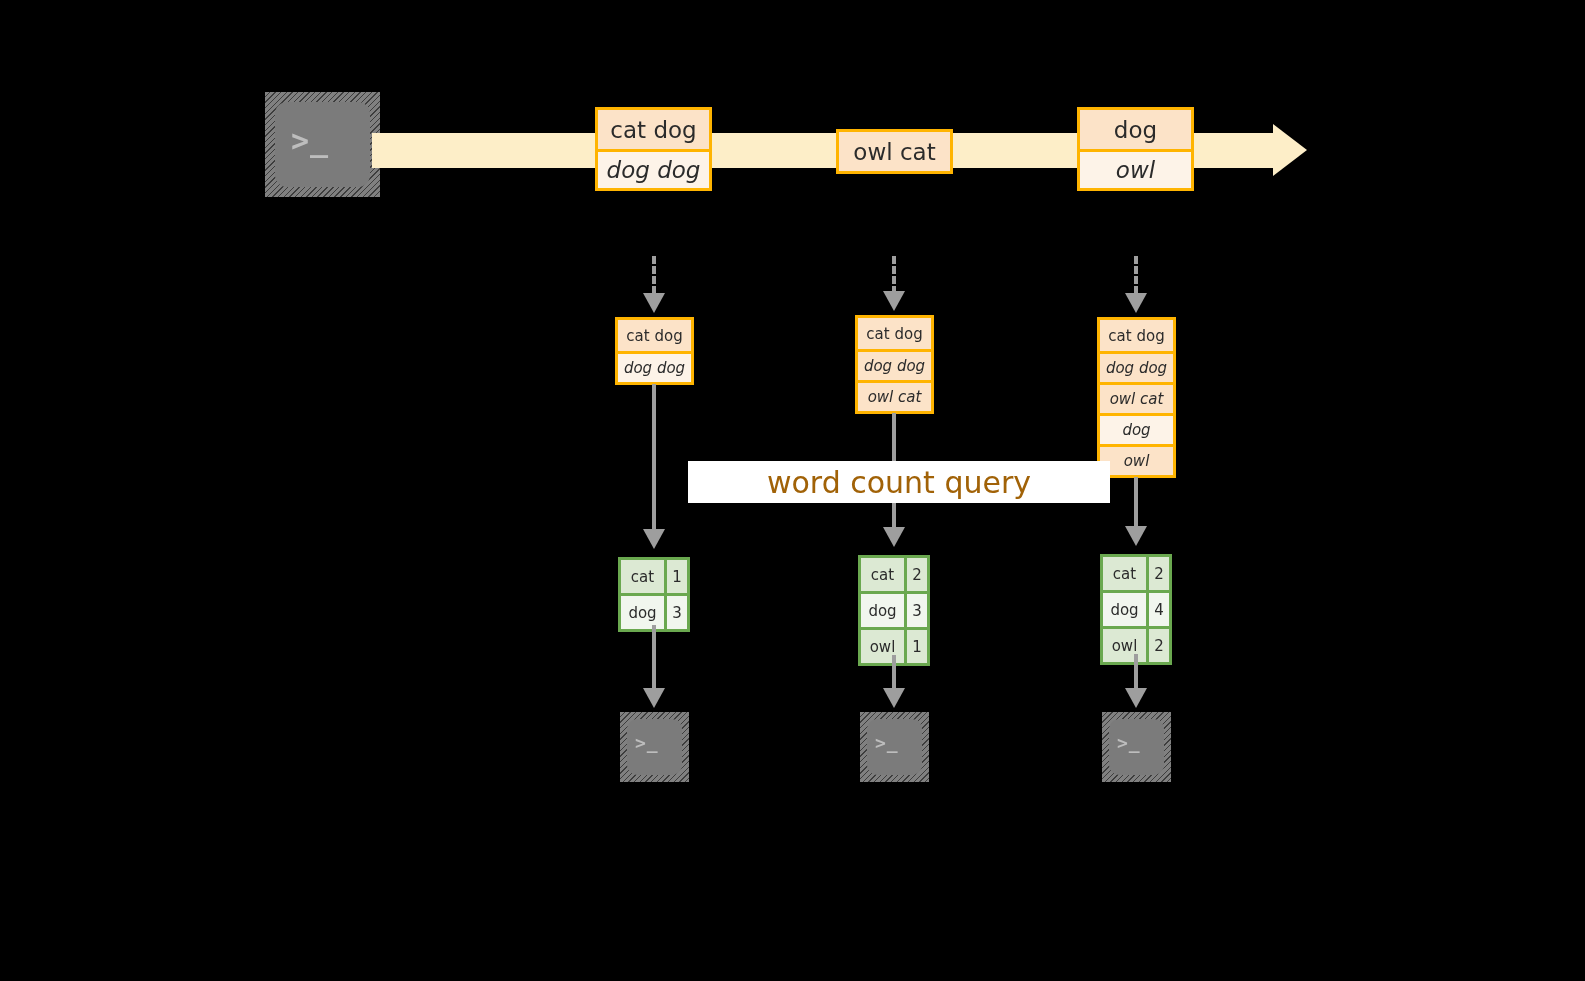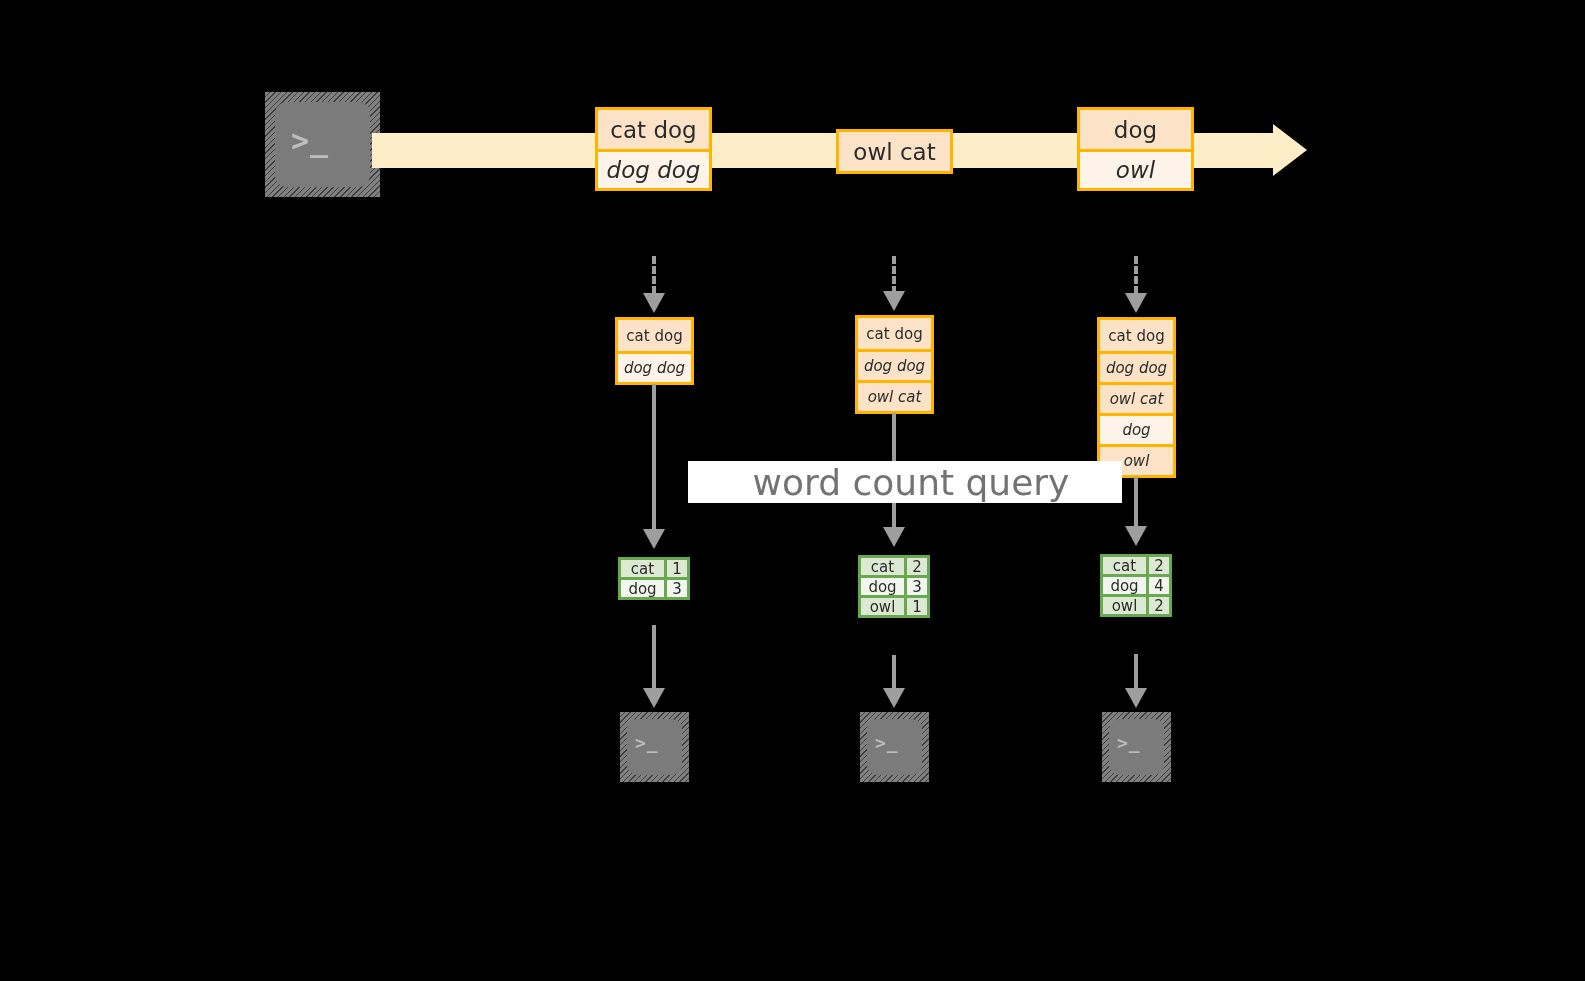--- a/index.html
+++ b/index.html
@@ -90,21 +90,21 @@
   .counttable {
     position: absolute;
     box-sizing: border-box;
     border: 3px solid #6aa84f;
     display: flex;
     flex-direction: column;
     width: 72px;
   }
   .ctrow {
     display: flex;
-    height: 17px;
+    height: 33px;
   }
   .ctrow + .ctrow { border-top: 3px solid #6aa84f; }
   .ctcell {
     box-sizing: border-box;
     display: flex;
     align-items: center;
     justify-content: center;
     font-size: 15px;
     color: #2b2b2b;
   }
@@ -133,24 +133,23 @@
     border-top: 20px solid #9e9e9e;
   }
 
   
   .querylabel {
     position: absolute;
     background: #ffffff;
     display: flex;
     align-items: center;
     justify-content: center;
-    color: #737373;
-    font-size: 36px;
+    color: #a16207;
+    font-size: 30px;
     white-space: nowrap;
-    padding-left: 12px;
   }
 </style>
 </head>
 <body>
 
 <div id="stage">
 
   <div class="terminal" style="left:265px; top:92px; width:115px; height:105px;">
     <div class="inner"></div>
     <div class="glyph" style="left:26px; top:34px; font-size:30px;">&gt;_</div>

